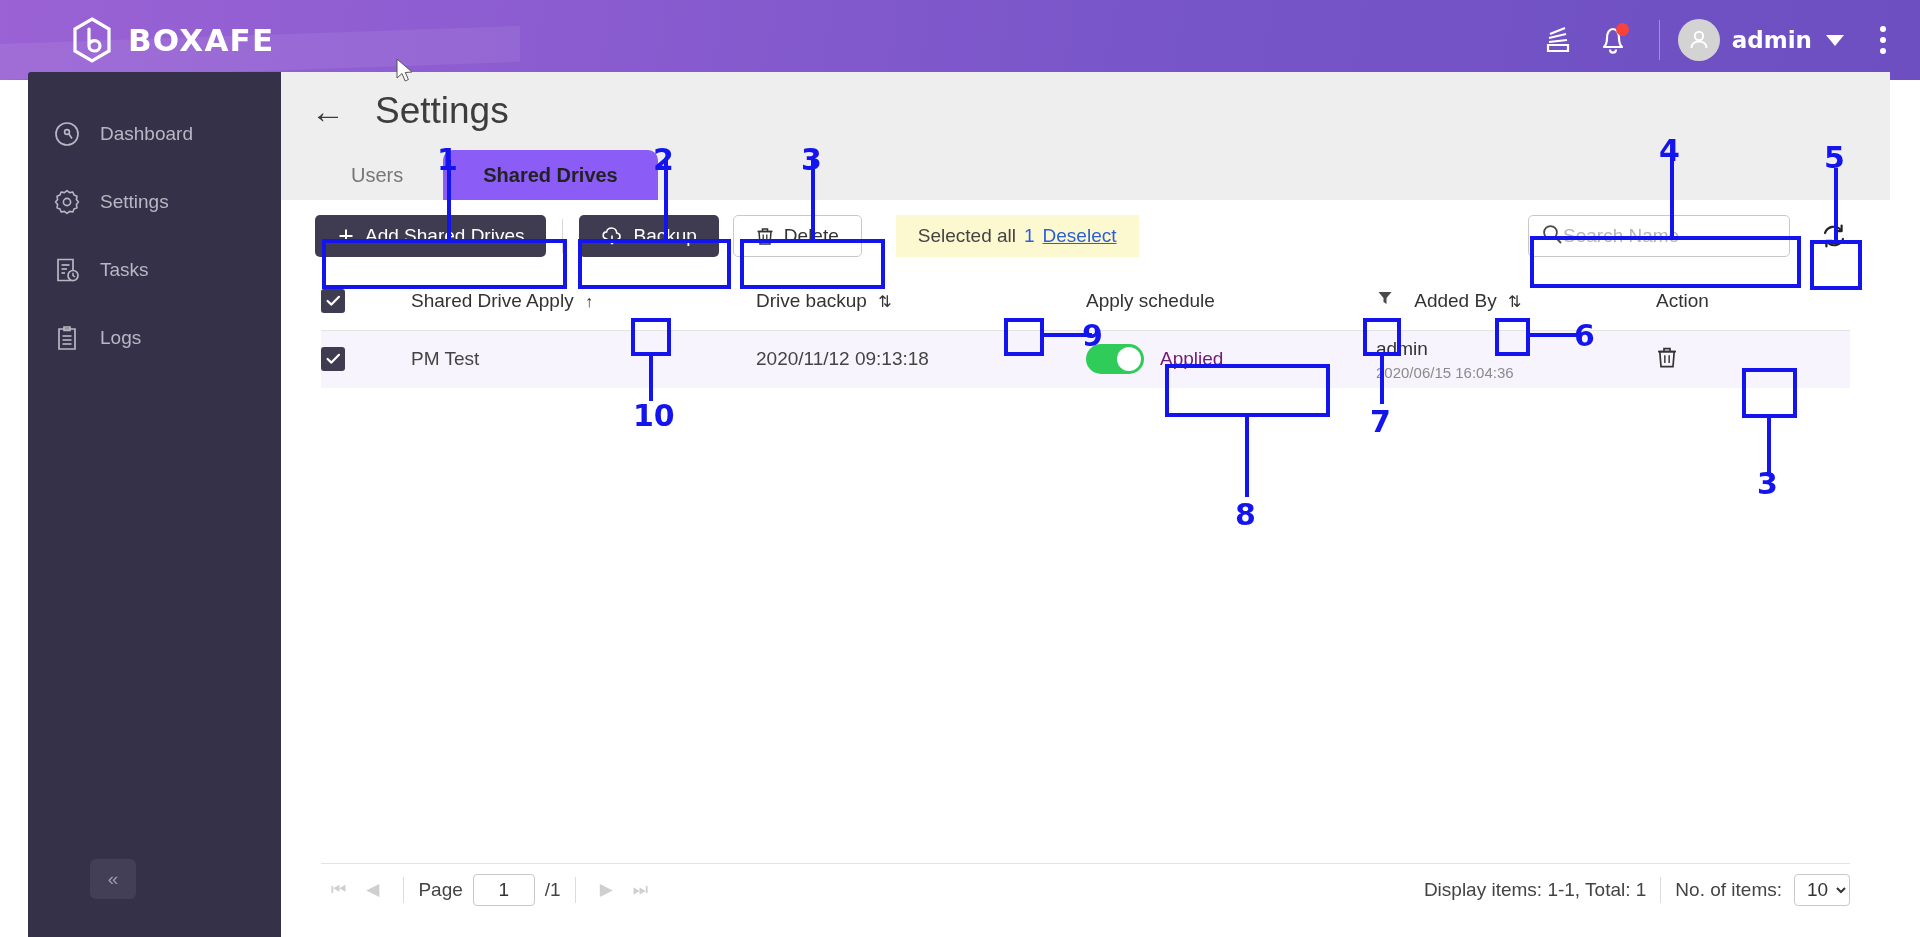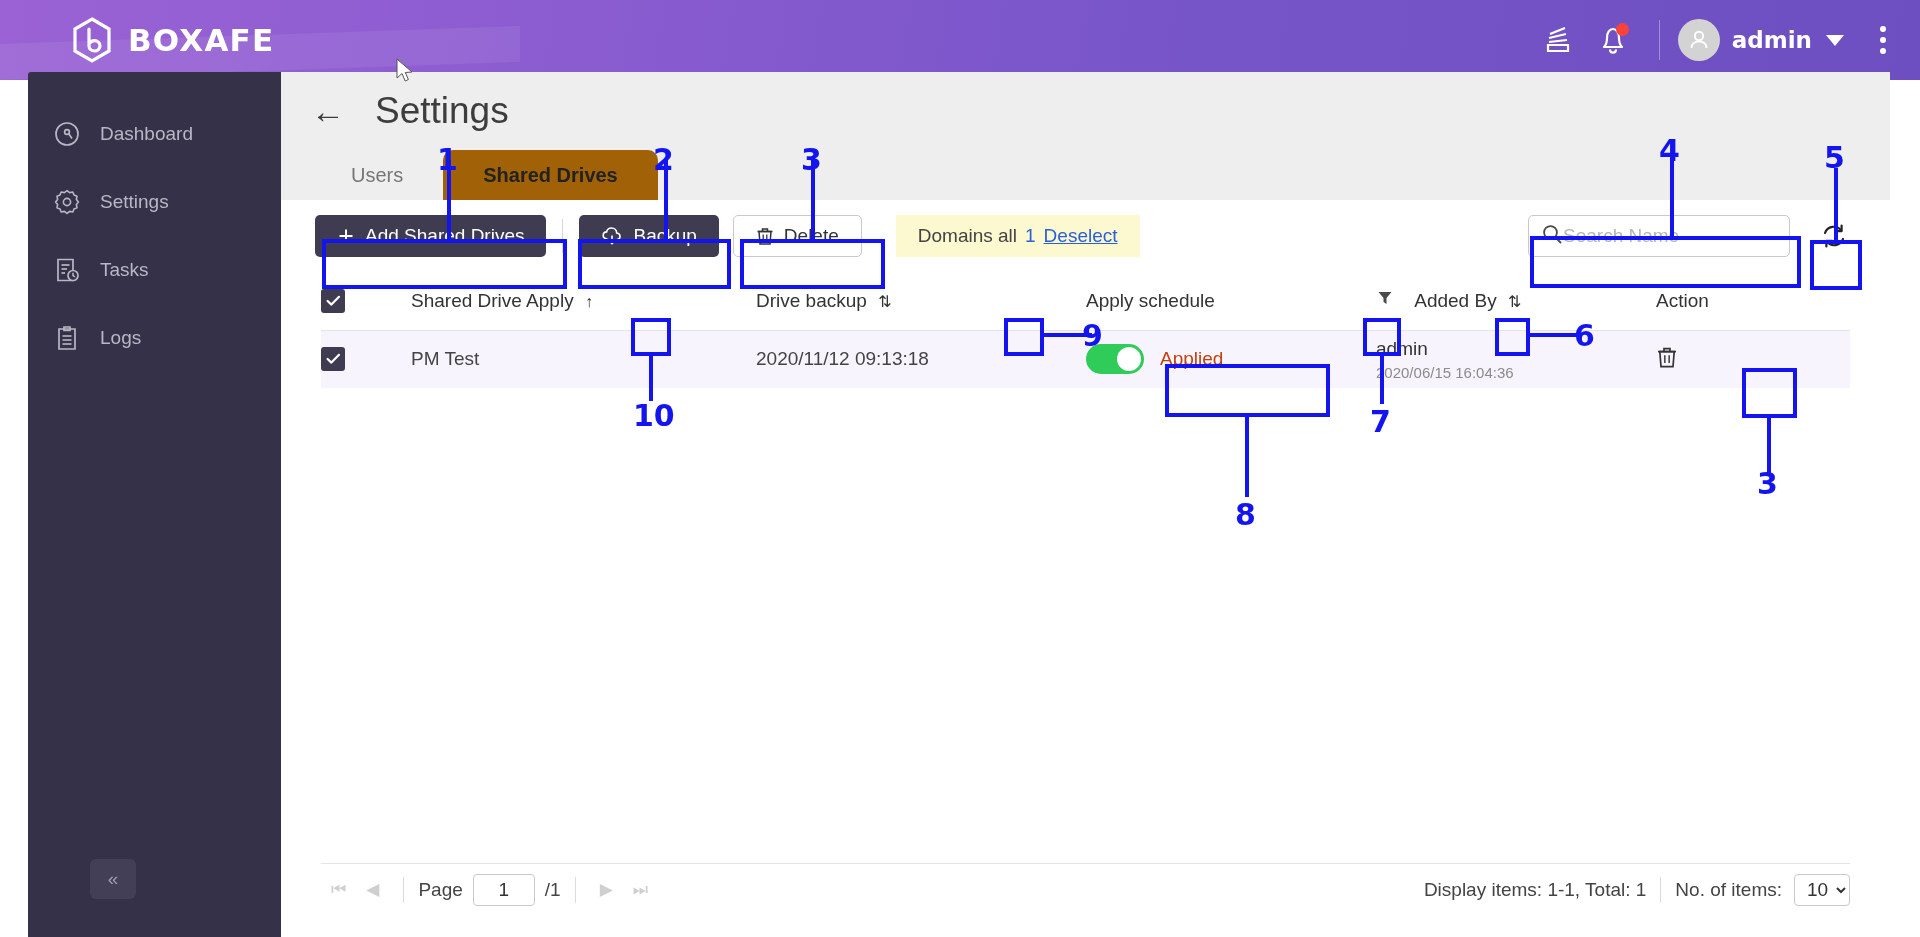--- a/index.html
+++ b/index.html
@@ -66,21 +66,21 @@
   .page-head { display: flex; align-items: center; height: 78px; padding-left: 30px; }
   .back-arrow { font-size: 34px; color: #3c3c3c; margin-right: 30px; cursor: pointer; line-height: 1; }
   .page-title { font-size: 37px; color: #3d3d3d; font-weight: normal; }
 
   .tabs { display: flex; align-items: flex-end; height: 50px; padding-left: 30px; }
   .tab {
     height: 50px; display: flex; align-items: center; justify-content: center;
     padding: 0 40px; font-size: 20px; color: #777; cursor: pointer;
   }
   .tab.active {
-    background: #a16207; color: #222; font-weight: bold;
+    background: #8b5cf6; color: #222; font-weight: bold;
     border-radius: 10px 10px 0 0;
   }
 
   .panel {
     position: absolute; left: 0; top: 128px; width: 1609px; height: 737px;
     background: #fff;
   }
   .toolbar { display: flex; align-items: center; height: 72px; padding: 0 34px; }
   .btn {
     height: 42px; border-radius: 5px; display: inline-flex; align-items: center;
@@ -124,21 +124,21 @@
   .sortbox {
     display: inline-flex; align-items: center; justify-content: center;
     margin-left: 6px; font-size: 16px; color: #333; cursor: pointer;
   }
   .filter-icon { display:inline-flex; align-items:center; justify-content:center; cursor:pointer; }
   .toggle-cell { display: flex; align-items: center; }
   .toggle {
     width: 58px; height: 30px; border-radius: 15px; background: #2fcc59; position: relative; cursor: pointer;
   }
   .toggle .knob { position: absolute; top: 3px; right: 3px; width: 24px; height: 24px; border-radius: 50%; background: #fff; }
-  .toggle-label { margin-left: 16px; font-size: 19px; color: #c2410c; }
+  .toggle-label { margin-left: 16px; font-size: 19px; color: #701a75; }
   .addedby-name { font-size: 19px; color: #333; line-height: 1.2; }
   .addedby-date { font-size: 15px; color: #8b8b8b; margin-top: 3px; }
   .trash-cell { cursor: pointer; display: inline-flex; }
 
   
   .foot {
     position: absolute; left: 40px; right: 40px; bottom: 22px; height: 52px;
     border-top: 1px solid #e4e4e4; display: flex; align-items: center;
     font-size: 19px; color: #444;
   }
@@ -316,21 +316,21 @@
               <line x1="1.5" y1="5.5" x2="16.5" y2="5.5" stroke="#333" stroke-width="1.5"></line>
               <path d="M6.5 5.5 L6.5 3 L11.5 3 L11.5 5.5" fill="none" stroke="#333" stroke-width="1.5"></path>
               <line x1="7.2" y1="8.5" x2="7.2" y2="15" stroke="#333" stroke-width="1.3"></line>
               <line x1="10.8" y1="8.5" x2="10.8" y2="15" stroke="#333" stroke-width="1.3"></line>
             </svg>
           </span>
           <span>Delete</span>
         </div>
 
         <div class="selbanner">
-          <span>Domains all</span>
+          <span>Selected all</span>
           <span class="cnt">1</span>
           <a>Deselect</a>
         </div>
 
         <div class="toolbar-right">
           <div class="search-wrap">
             <span class="bic">
               <svg width="22" height="22" viewBox="0 0 22 22">
                 <circle cx="9.5" cy="9.5" r="6.4" fill="none" stroke="#4a4a4a" stroke-width="1.8"></circle>
                 <line x1="14.2" y1="14.2" x2="19.5" y2="19.5" stroke="#4a4a4a" stroke-width="1.8" stroke-linecap="round"></line>

